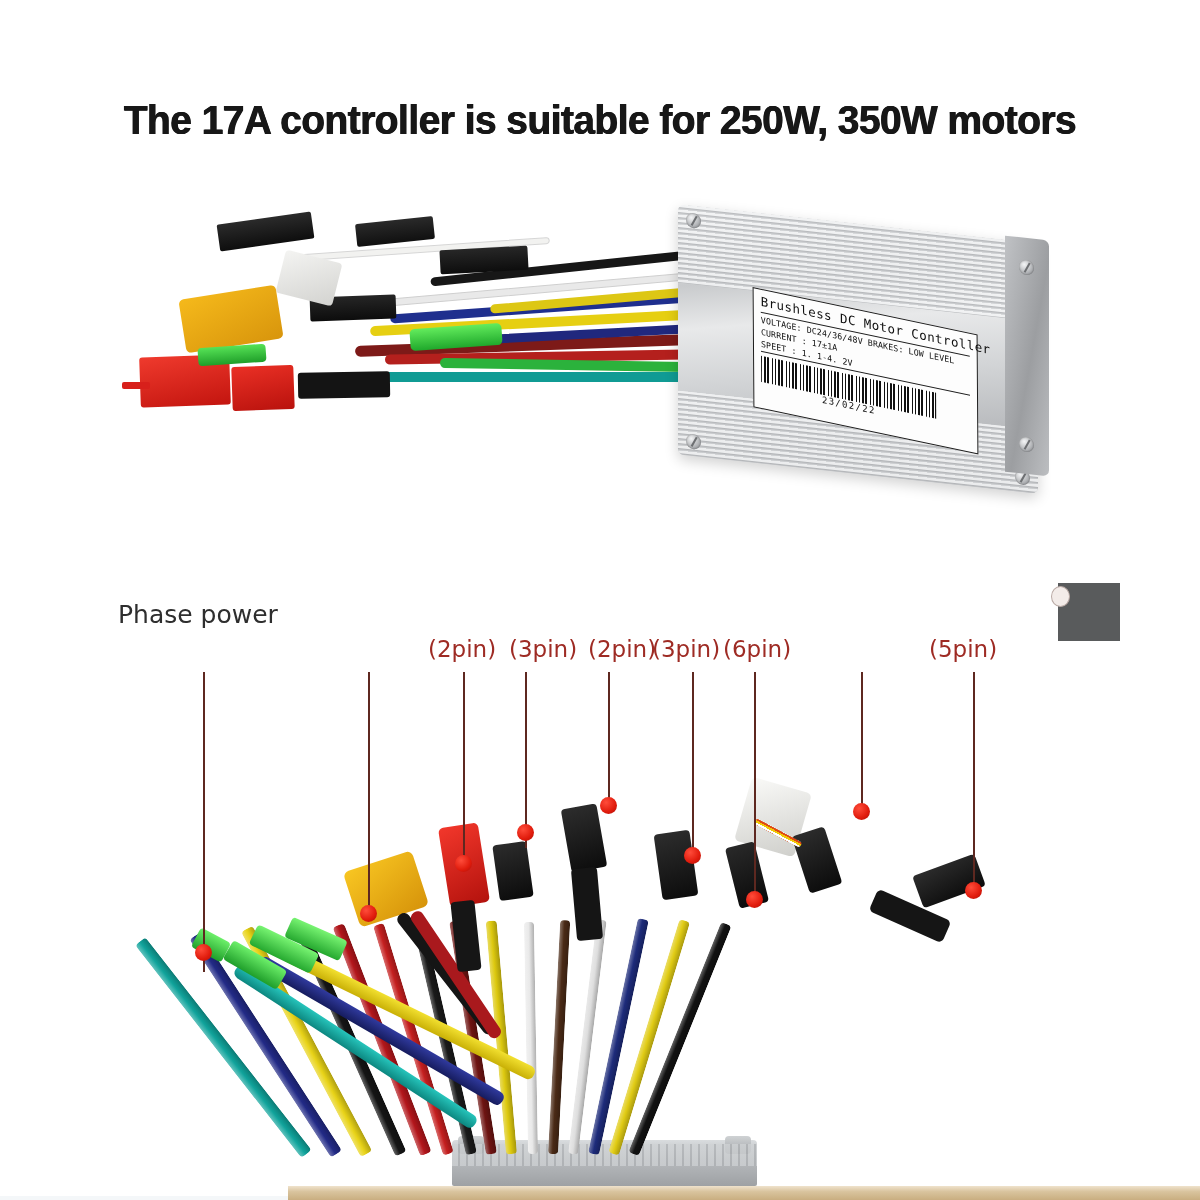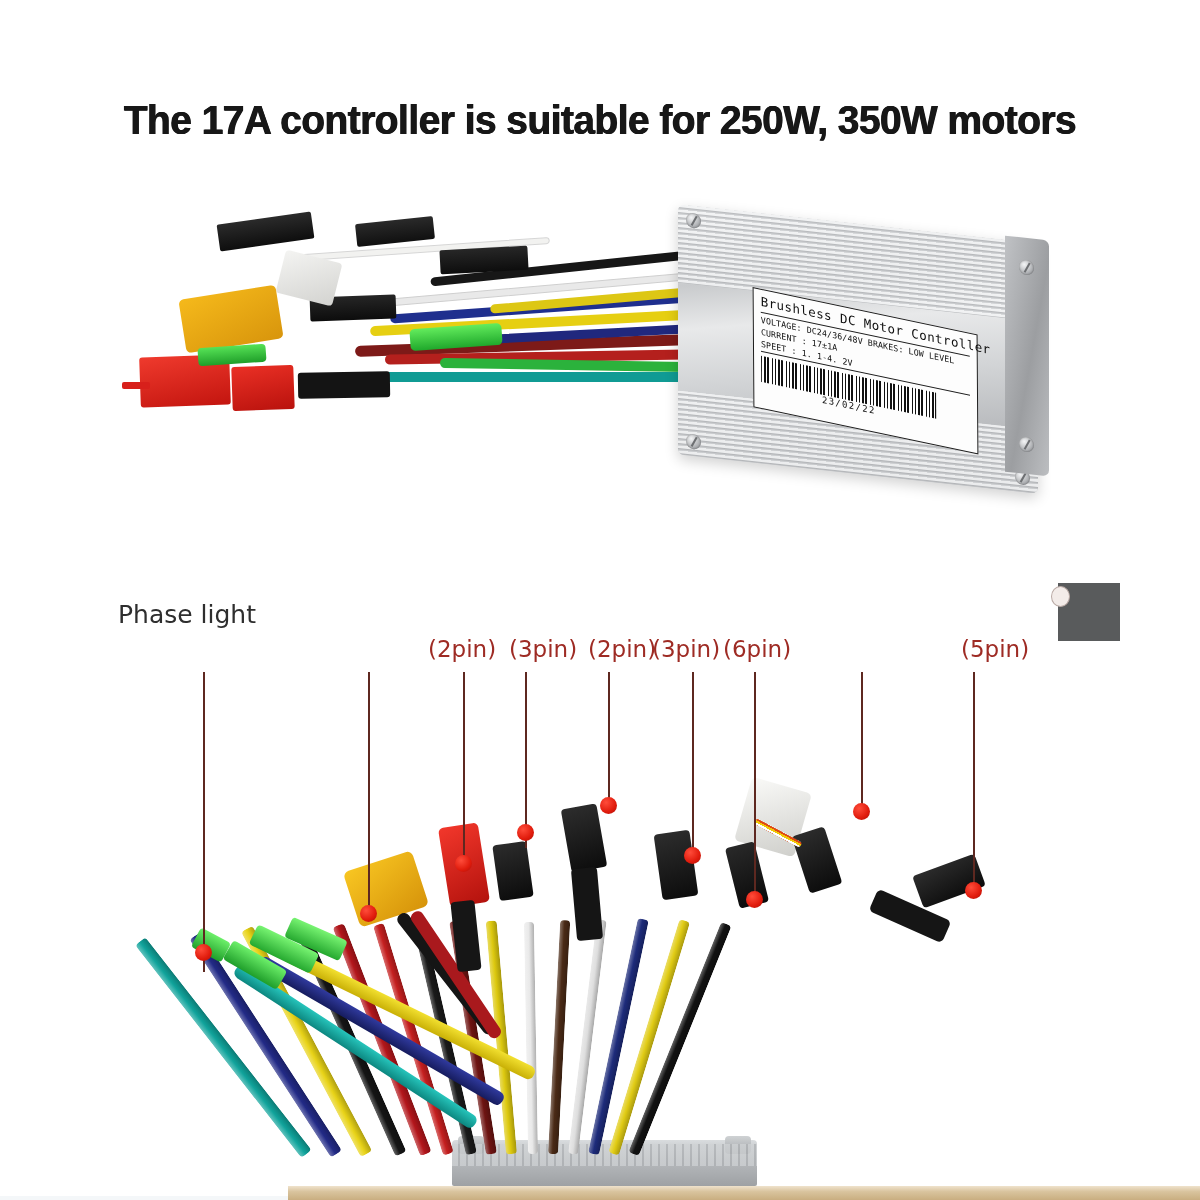--- a/index.html
+++ b/index.html
@@ -182,28 +182,28 @@
           <div class="bc-num">23/02/22</div>
         </div>
       </div>
       <div class="ctrl-face">
         <div class="screw" style="left:14px;top:22px;"></div>
         <div class="screw" style="left:14px;bottom:22px;"></div>
       </div>
     </div>
   </div>
 
-  <div class="phase-label">Phase light</div>
+  <div class="phase-label">Phase power</div>
   <div class="pins-line">
       <span class="pin" style="left: 428px; color: rgb(158, 43, 36);">(2pin)</span>
       <span class="pin" style="left: 509px; color: rgb(158, 43, 36);">(3pin)</span>
       <span class="pin" style="left: 588px; color: rgb(158, 43, 36);">(2pin)</span>
       <span class="pin" style="left: 652px; color: rgb(158, 43, 36);">(3pin)</span>
       <span class="pin" style="left: 723px; color: rgb(158, 43, 36);">(6pin)</span>
-      <span class="pin" style="left: 929px; color: rgb(158, 43, 36); margin-left: 32px;">(5pin)</span>
+      <span class="pin" style="left: 929px; color: rgb(158, 43, 36);">(5pin)</span>
     </div>
 
   <div class="swatch">
     <div class="ring"></div>
   </div>
 
   <div class="photo-bot">
     <div class="wood2"></div>
     <div class="wood"></div>
 

